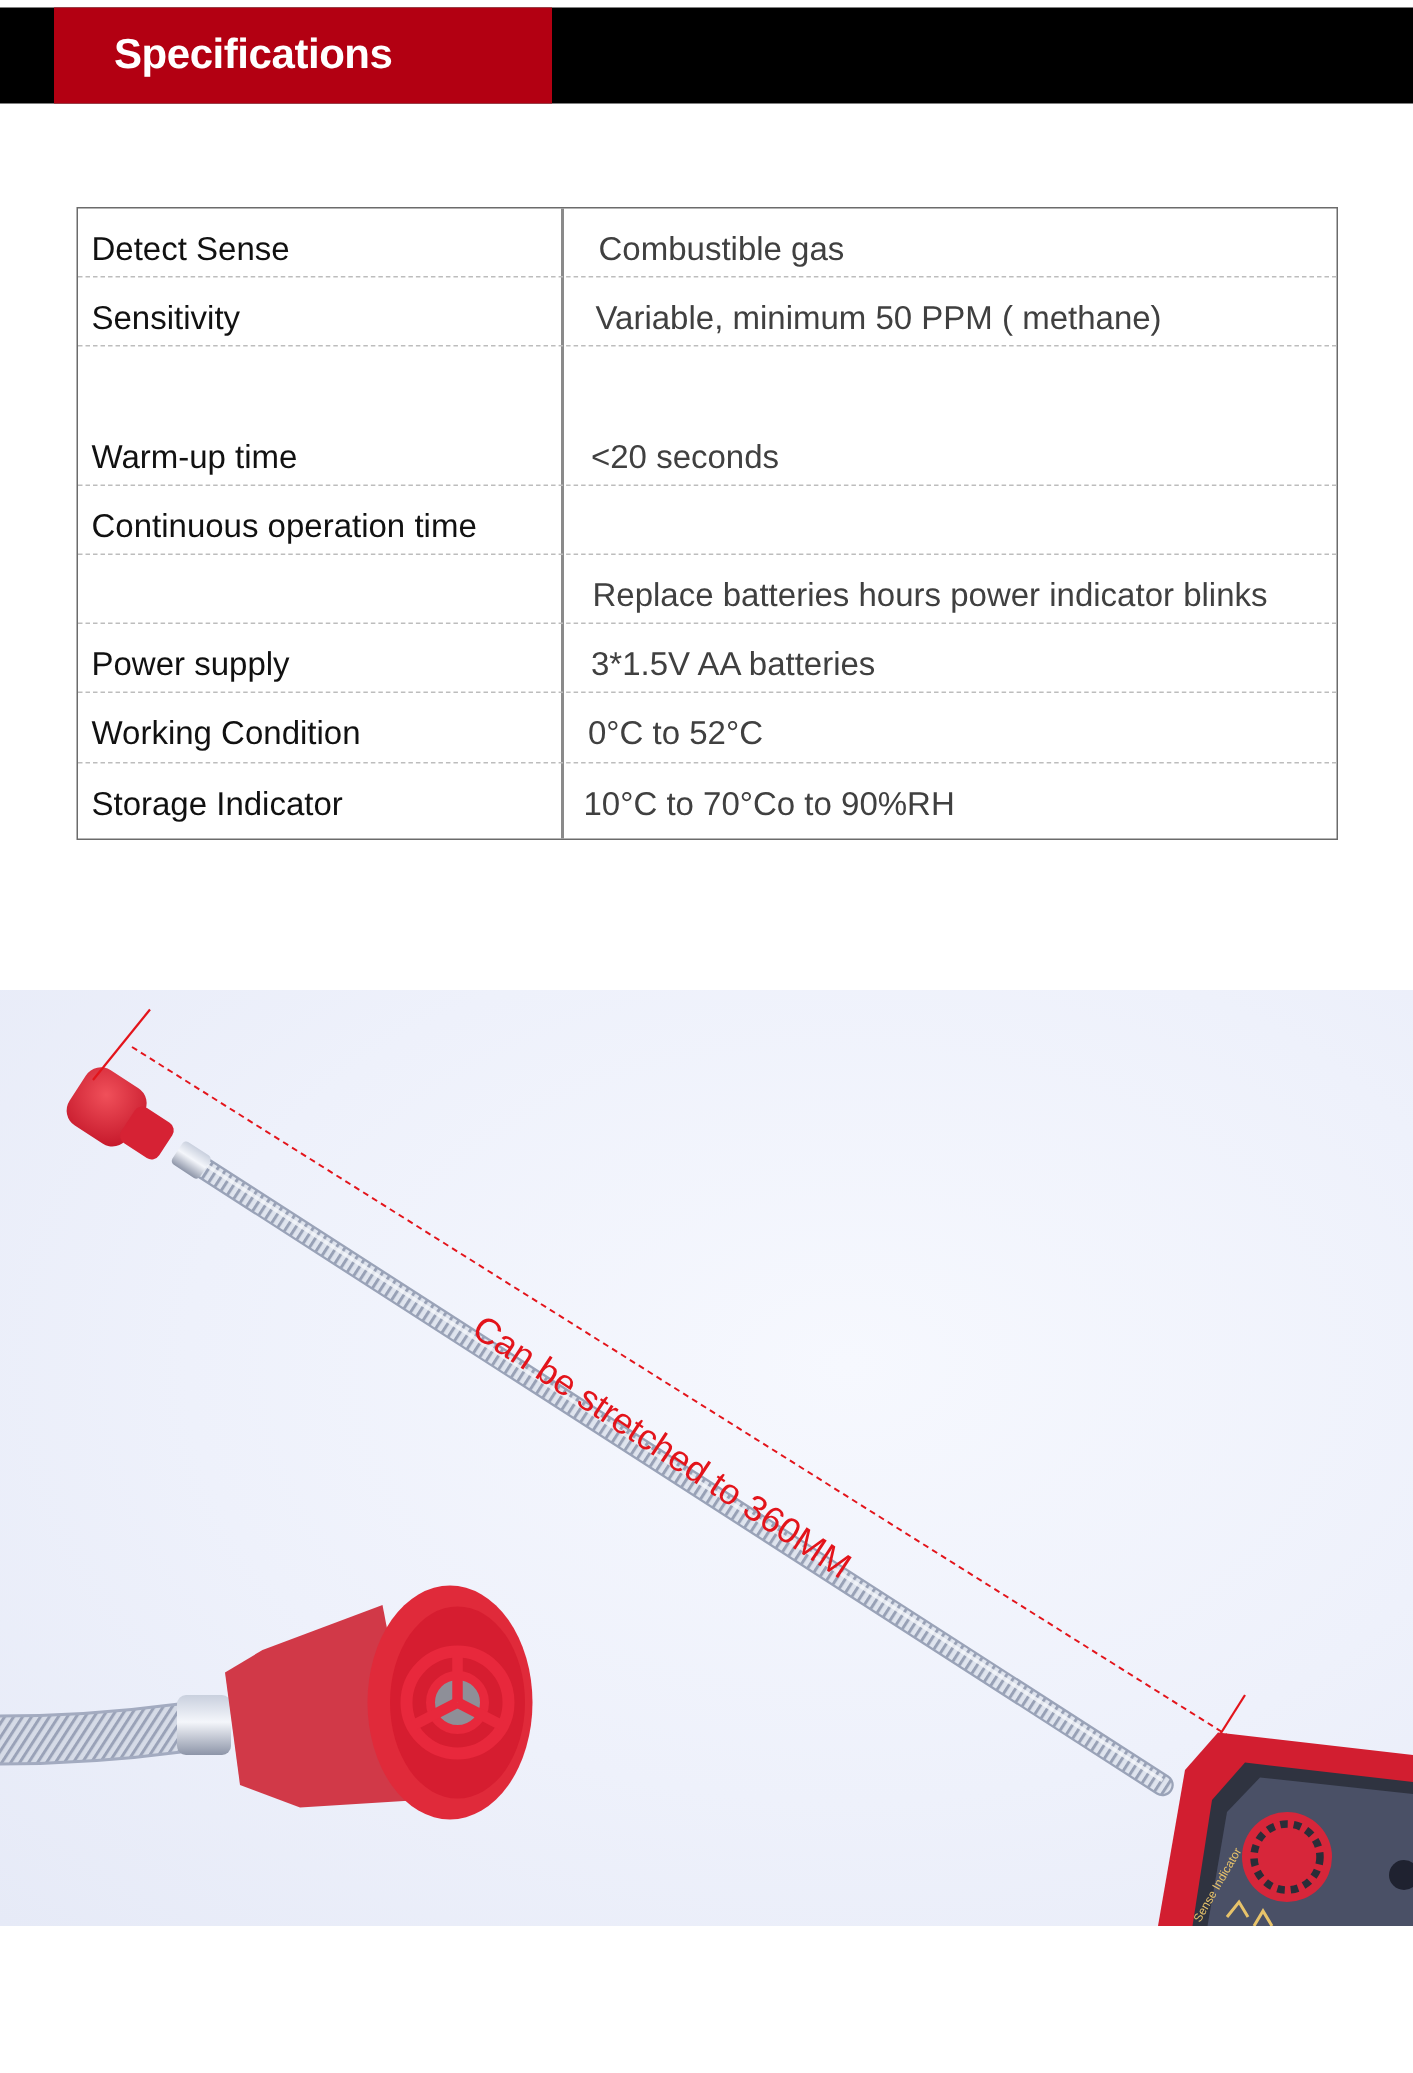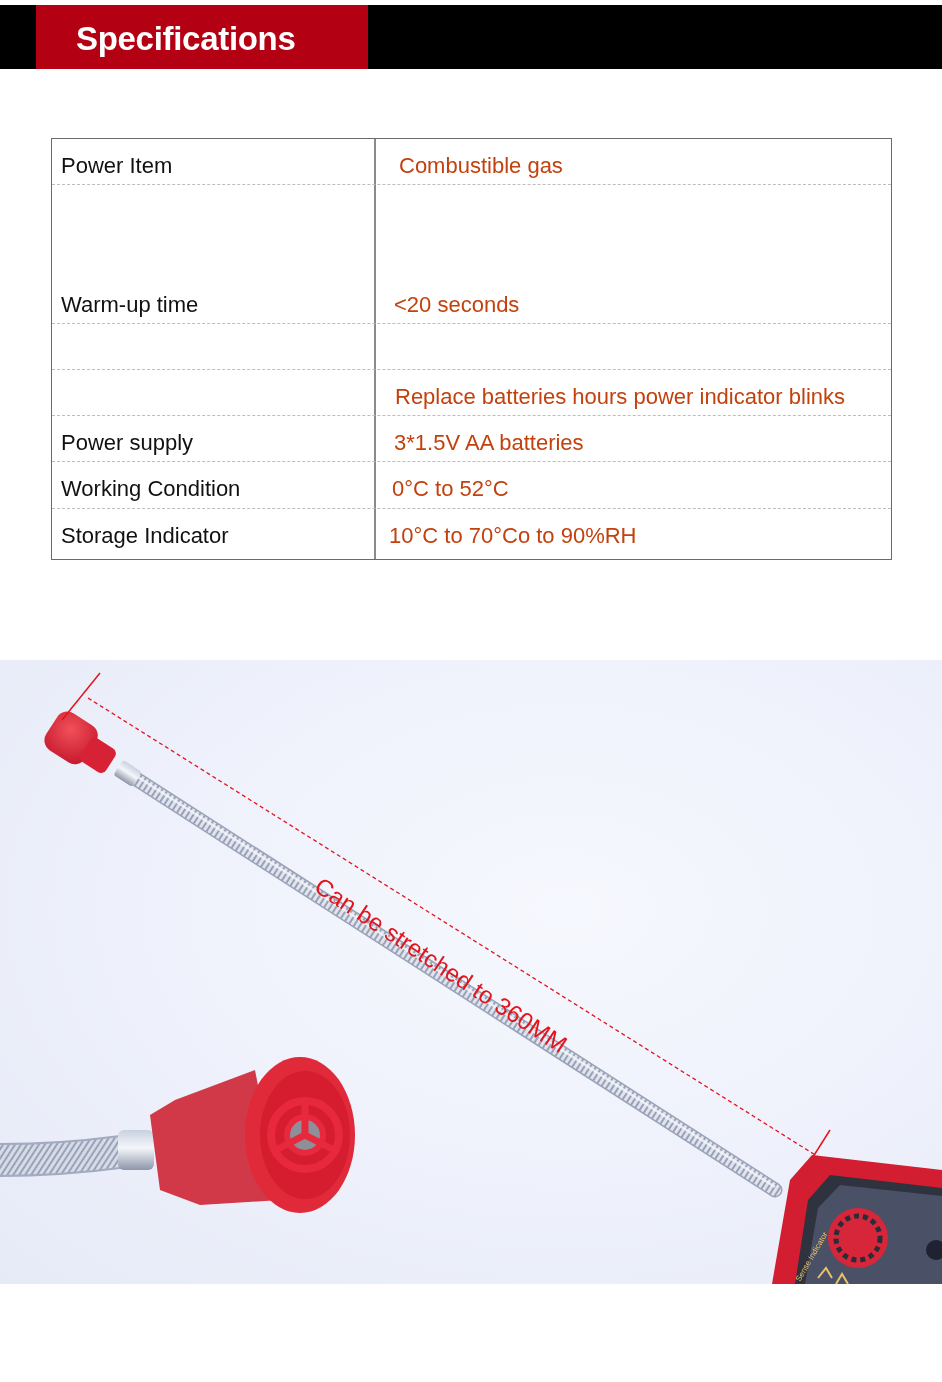--- a/index.html
+++ b/index.html
@@ -9,21 +9,21 @@
     .header-bar {
       position: absolute; left: 0; top: 5px; width: 942px; height: 64px;
       background: #000000;
     }
     .header-red {
       position: absolute; left: 36px; top: 0; width: 332px; height: 64px;
       background: #b30012;
     }
     .header-title {
       position: absolute; left: 40px; top: 15px;
-      color: #ffffff; font-size: 33px; font-weight: bold; letter-spacing: -0.3px;
+      color: #ffffff; font-size: 28px; font-weight: bold; letter-spacing: -0.3px;
     }
 
     .spec-table {
       position: absolute; left: 51px; top: 138px; width: 841px; height: 422px;
       border: 1.5px solid #6b6b6b;
       background: #fff;
     }
     .spec-divider {
       position: absolute; left: 322px; top: 0; bottom: 0; width: 1.5px; background: #8a8a8a;
     }
@@ -34,21 +34,21 @@
       position: absolute; left: 0; right: 0; bottom: 0; height: 0;
       border-bottom: 1px dashed #bdbdbd;
     }
     .spec-row:last-child .sep { display: none; }
     .spec-label {
       position: absolute; left: 9px; top: 14px;
       font-size: 22px; color: #111111; white-space: nowrap;
     }
     .spec-value {
       position: absolute; top: 14px;
-      font-size: 22px; color: #c2410c; white-space: nowrap;
+      font-size: 22px; color: #404040; white-space: nowrap;
     }
 
     .photo {
       position: absolute; left: 0; top: 660px; width: 942px; height: 624px;
       background: radial-gradient(ellipse at 60% 40%, #f6f8fe 0%, #eef1fb 55%, #e6eaf7 100%);
       overflow: hidden;
     }
     .photo svg { position: absolute; left: 0; top: 0; }
     .stretch-label {
       position: absolute; left: 325px; top: 872px;
@@ -62,30 +62,36 @@
 <div class="header-bar">
   <div class="header-red">
     <div class="header-title">Specifications</div>
   </div>
 </div>
 
 <div class="spec-table">
   <div class="spec-divider"></div>
 
   <div class="spec-row" style="top:0px">
-    <span class="spec-label">Power Item</span>
+    <span class="spec-label">Detect Sense</span>
     <span class="spec-value" style="left:347px">Combustible gas</span>
+    <div class="sep"></div>
+  </div>
+  <div class="spec-row" style="top:46.2px">
+    <span class="spec-label">Sensitivity</span>
+    <span class="spec-value" style="left:345px">Variable, minimum 50 PPM ( methane)</span>
     <div class="sep"></div>
   </div>
   <div class="spec-row" style="top:138.6px">
     <span class="spec-label">Warm-up time</span>
     <span class="spec-value" style="left:342px">&lt;20 seconds</span>
     <div class="sep"></div>
   </div>
   <div class="spec-row" style="top:184.8px">
+    <span class="spec-label">Continuous operation time</span>
     <div class="sep"></div>
   </div>
   <div class="spec-row" style="top:231px">
     <span class="spec-value" style="left:343px">Replace batteries hours power indicator blinks</span>
     <div class="sep"></div>
   </div>
   <div class="spec-row" style="top:277.2px">
     <span class="spec-label">Power supply</span>
     <span class="spec-value" style="left:342px">3*1.5V AA batteries</span>
     <div class="sep"></div>

